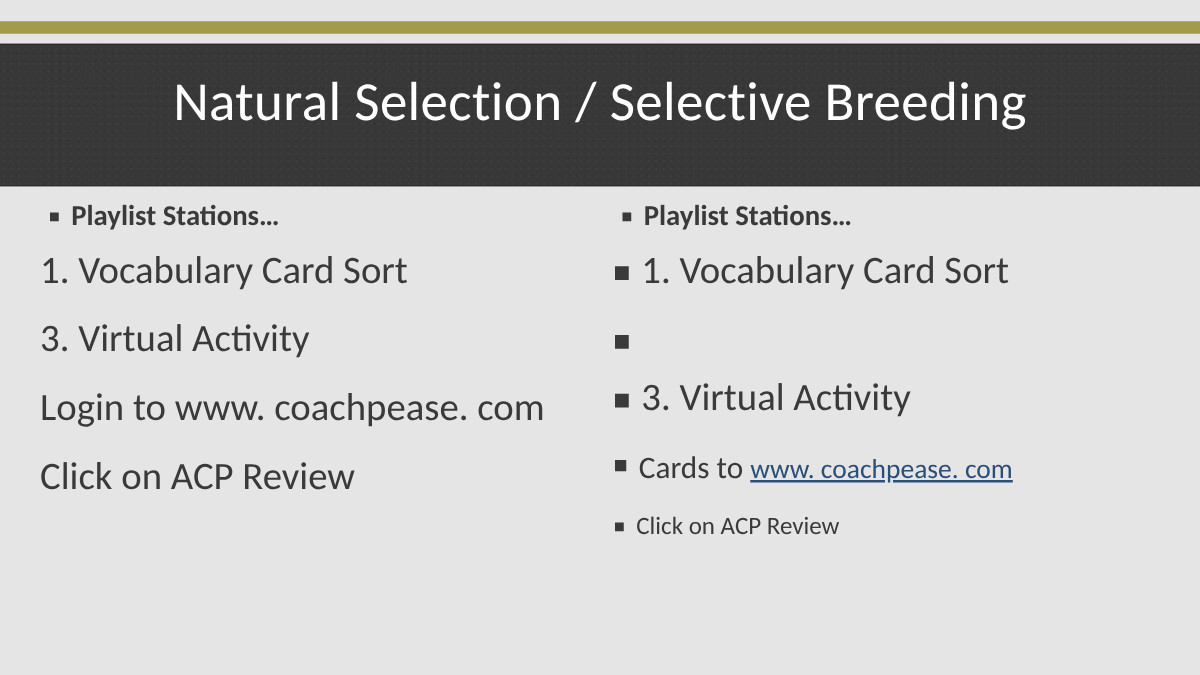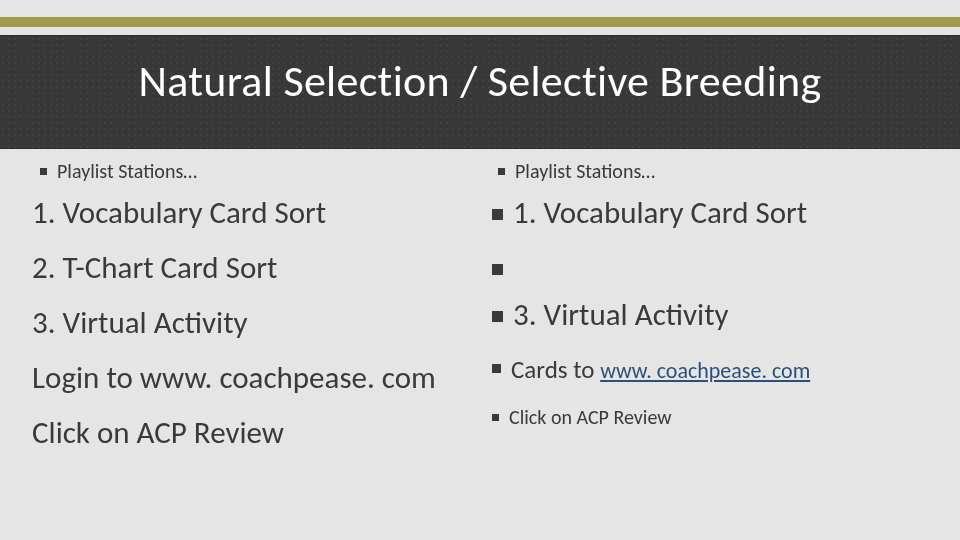--- a/index.html
+++ b/index.html
@@ -69,25 +69,26 @@
   }
   .col {
     flex: 1;
     padding-top: 4px;
   }
   .col-left { padding-right: 14px; }
   .col-right { padding-left: 6px; }
 
   
   .small-bullet {
-    font-size: 20px;
+    font-size: 23px;
     color: #3a3a3a;
     margin: 0 0 14px 0;
     display: flex;
     align-items: center;
+    font-weight: bold;
   }
   .small-bullet .sq {
     display: inline-block;
     width: 7px;
     height: 7px;
     background: #3a3a3a;
     margin-right: 10px;
     margin-left: 8px;
   }
 
@@ -171,21 +172,20 @@
   </div>
 
   <div class="content">
 
     <div class="col col-left">
       <div class="small-bullet">
         <span class="sq"></span>
         <span>Playlist Stations…</span>
       </div>
       <div class="big-line">1. Vocabulary Card Sort</div>
-      <div class="big-line">2. T-Chart Card Sort</div>
       <div class="big-line">3. Virtual Activity</div>
       <div class="big-line">Login to www. coachpease. com</div>
       <div class="big-line">Click on ACP Review</div>
     </div>
 
     <div class="col col-right">
       <div class="small-bullet">
         <span class="sq"></span>
         <span>Playlist Stations…</span>
       </div>

